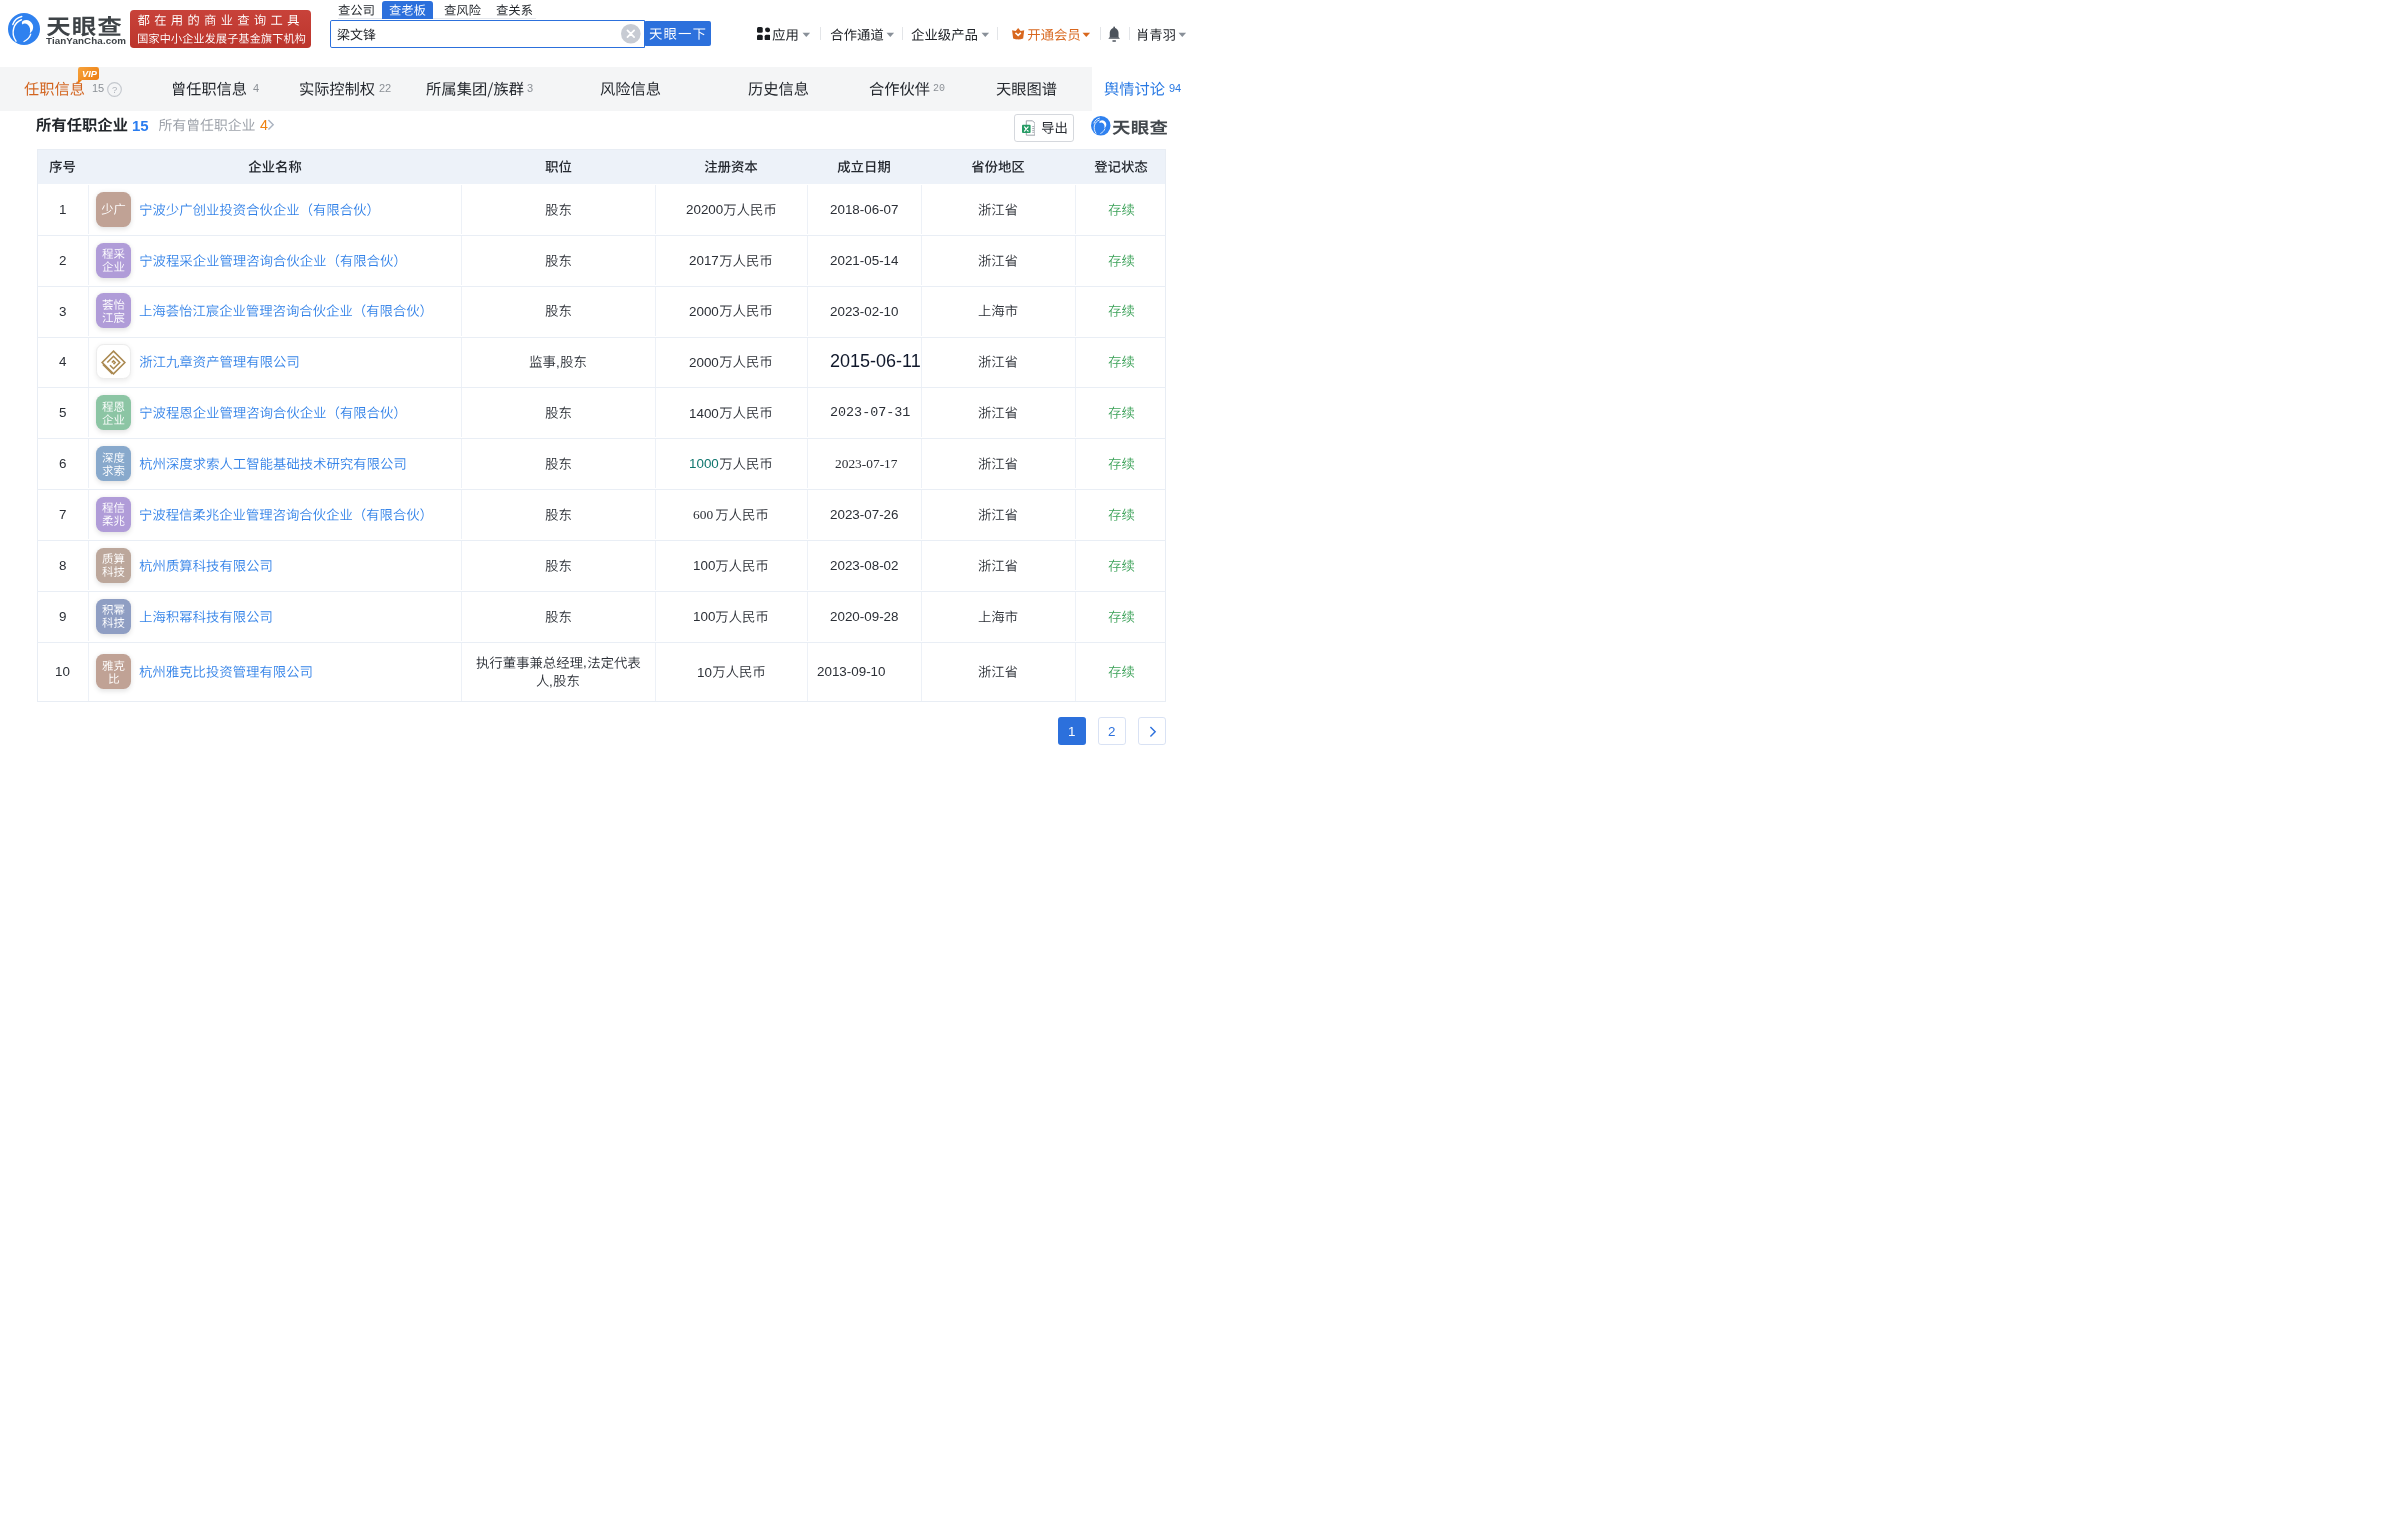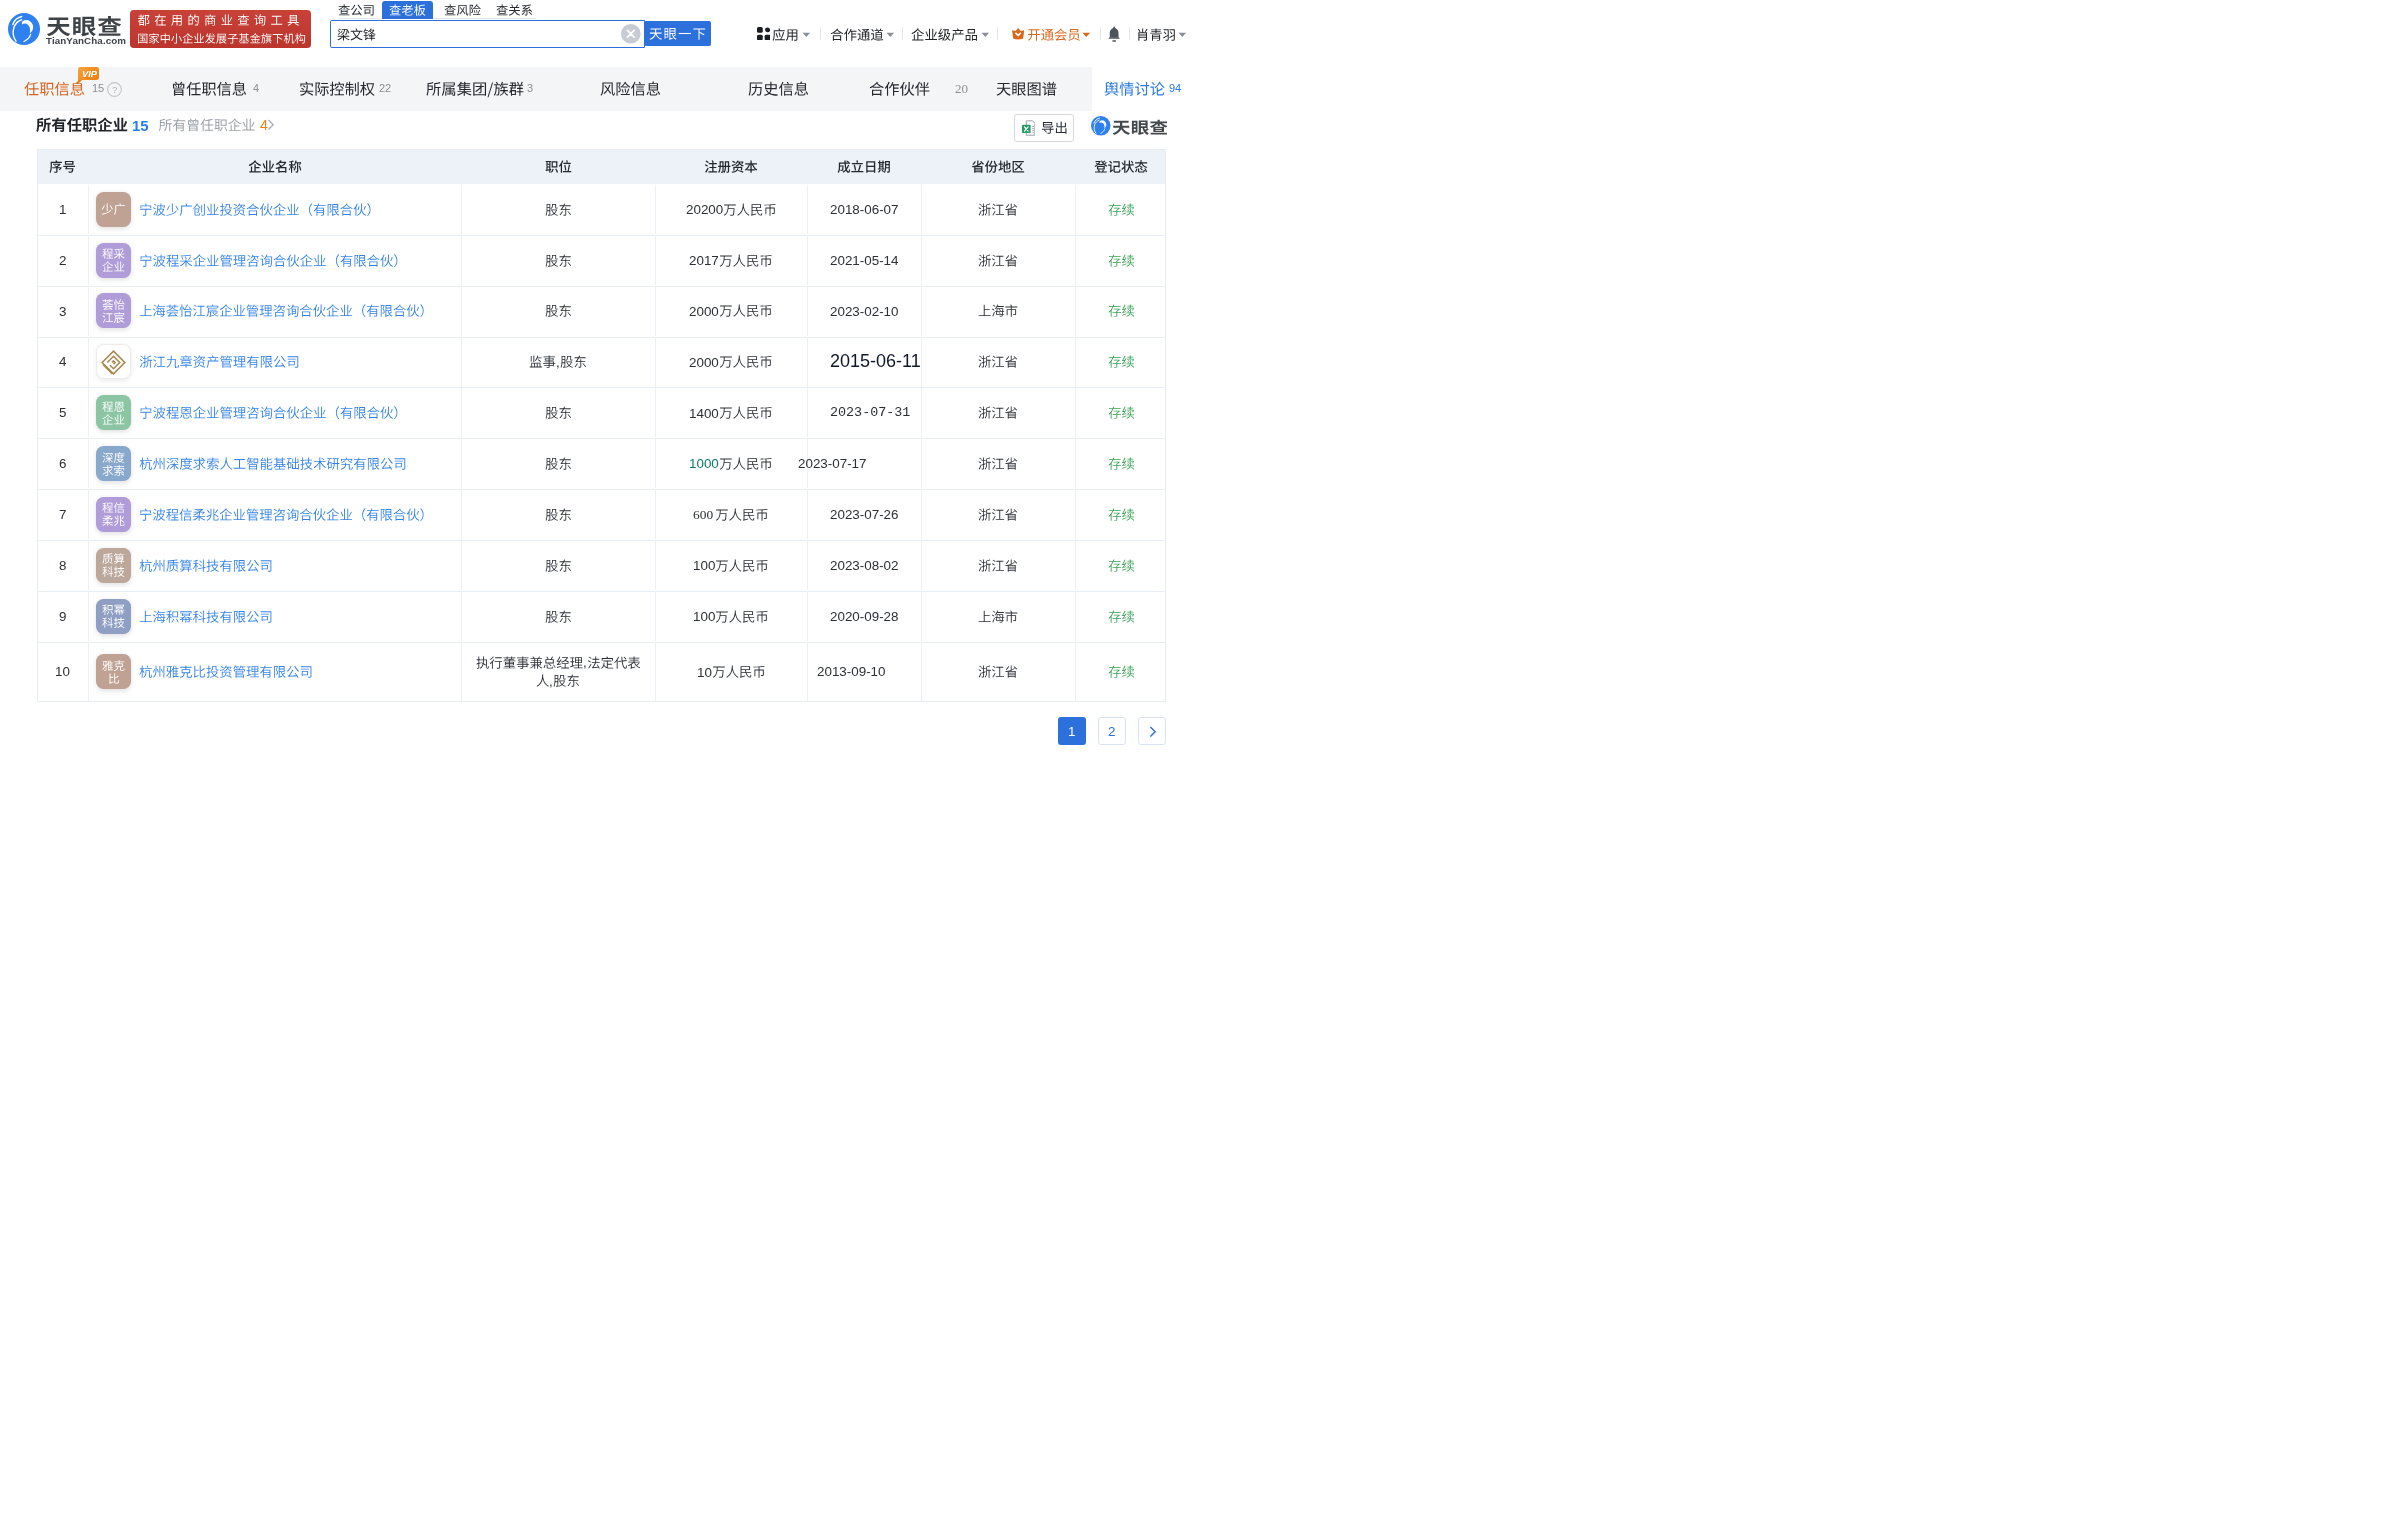--- a/index.html
+++ b/index.html
@@ -238,21 +238,21 @@
     </g>
   </svg>
 <svg style="position:absolute;left:869px;top:80px;overflow:visible;" width="61" height="20" viewBox="0 -950 4000 1300" fill="#24282e">
     <g transform="scale(1,-1.000)">
       <use href="#g42" x="0"></use>
       <use href="#g43" x="1000"></use>
       <use href="#g74" x="2000"></use>
       <use href="#g75" x="3000"></use>
     </g>
   </svg>
-<span style="position:absolute;left:933px;top:83px;font-family:Liberation Serif, serif;font-size:13px;line-height:11px;color:#8b9096;white-space:pre;margin-left:22px;">20</span>
+<span style="position:absolute;left:933px;top:83px;font-family:Liberation Mono, monospace;font-size:10px;line-height:11px;color:#8b9096;white-space:pre;">20</span>
 <svg style="position:absolute;left:996px;top:80px;overflow:visible;" width="61" height="20" viewBox="0 -950 4000 1300" fill="#24282e">
     <g transform="scale(1,-1.000)">
       <use href="#g38" x="0"></use>
       <use href="#g39" x="1000"></use>
       <use href="#g76" x="2000"></use>
       <use href="#g77" x="3000"></use>
     </g>
   </svg>
 <svg style="position:absolute;left:1104px;top:80px;overflow:visible;" width="61" height="20" viewBox="0 -950 4000 1300" fill="#2778e3">
     <g transform="scale(1,-1.000)">
@@ -783,21 +783,21 @@
   </svg>
 <span style="position:absolute;left:689px;top:457px;font-family:'Liberation Sans',sans-serif;font-size:13.4px;line-height:13.4px;color:#0f766e;white-space:pre;">1000</span>
 <svg style="position:absolute;left:719px;top:456px;overflow:visible;" width="54" height="17.4" viewBox="0 -950 4000 1300" fill="#2b2f36">
     <g transform="scale(1,-1.000)">
       <use href="#g134" x="0"></use>
       <use href="#g135" x="1000"></use>
       <use href="#g136" x="2000"></use>
       <use href="#g137" x="3000"></use>
     </g>
   </svg>
-<span style="position:absolute;left:798px;top:457px;font-family:Liberation Sans, sans-serif;font-size:13.4px;line-height:13.4px;color:#2b2f36;white-space:pre;">2023-07-17</span>
+<span style="position:absolute;left:835px;top:457px;font-family:Liberation Serif, serif;font-size:13.4px;line-height:13.4px;color:#2b2f36;white-space:pre;">2023-07-17</span>
 <svg style="position:absolute;left:978px;top:456px;overflow:visible;" width="40" height="17.4" viewBox="0 -950 3000 1300" fill="#2b2f36">
     <g transform="scale(1,-1.000)">
       <use href="#g138" x="0"></use>
       <use href="#g139" x="1000"></use>
       <use href="#g140" x="2000"></use>
     </g>
   </svg>
 <svg style="position:absolute;left:1108px;top:456px;overflow:visible;" width="27" height="17.4" viewBox="0 -950 2000 1300" fill="#3aa157">
     <g transform="scale(1,-1.000)">
       <use href="#g141" x="0"></use>

